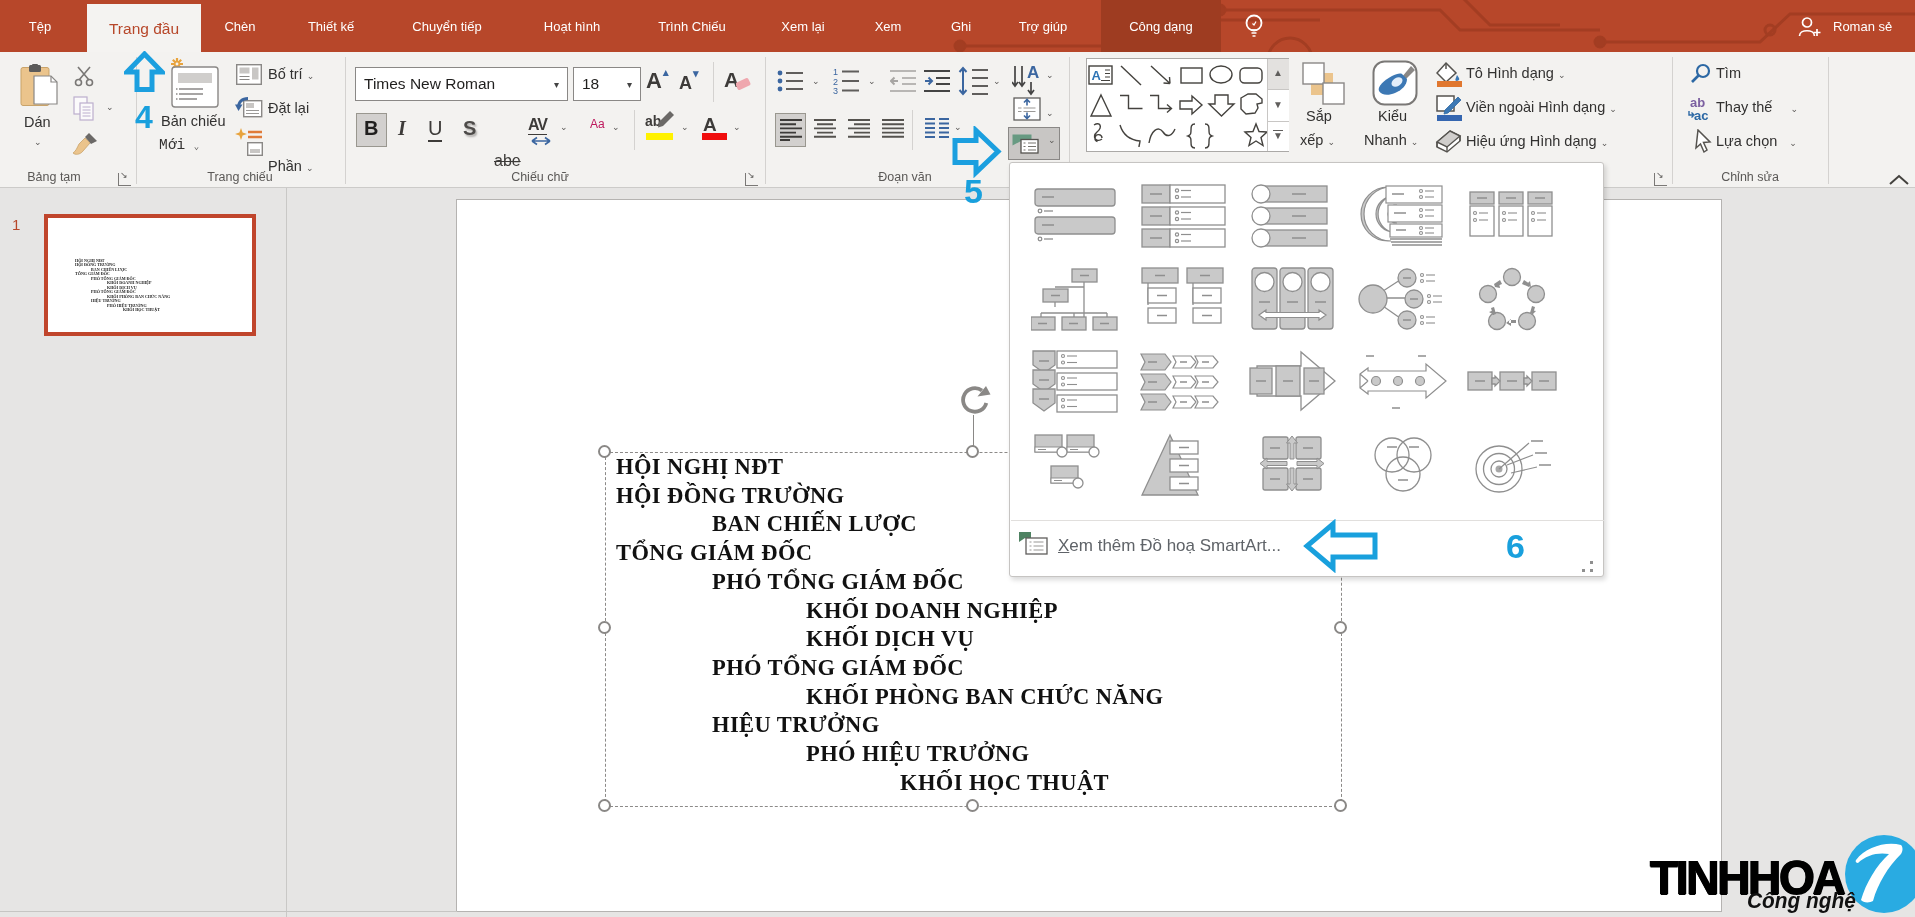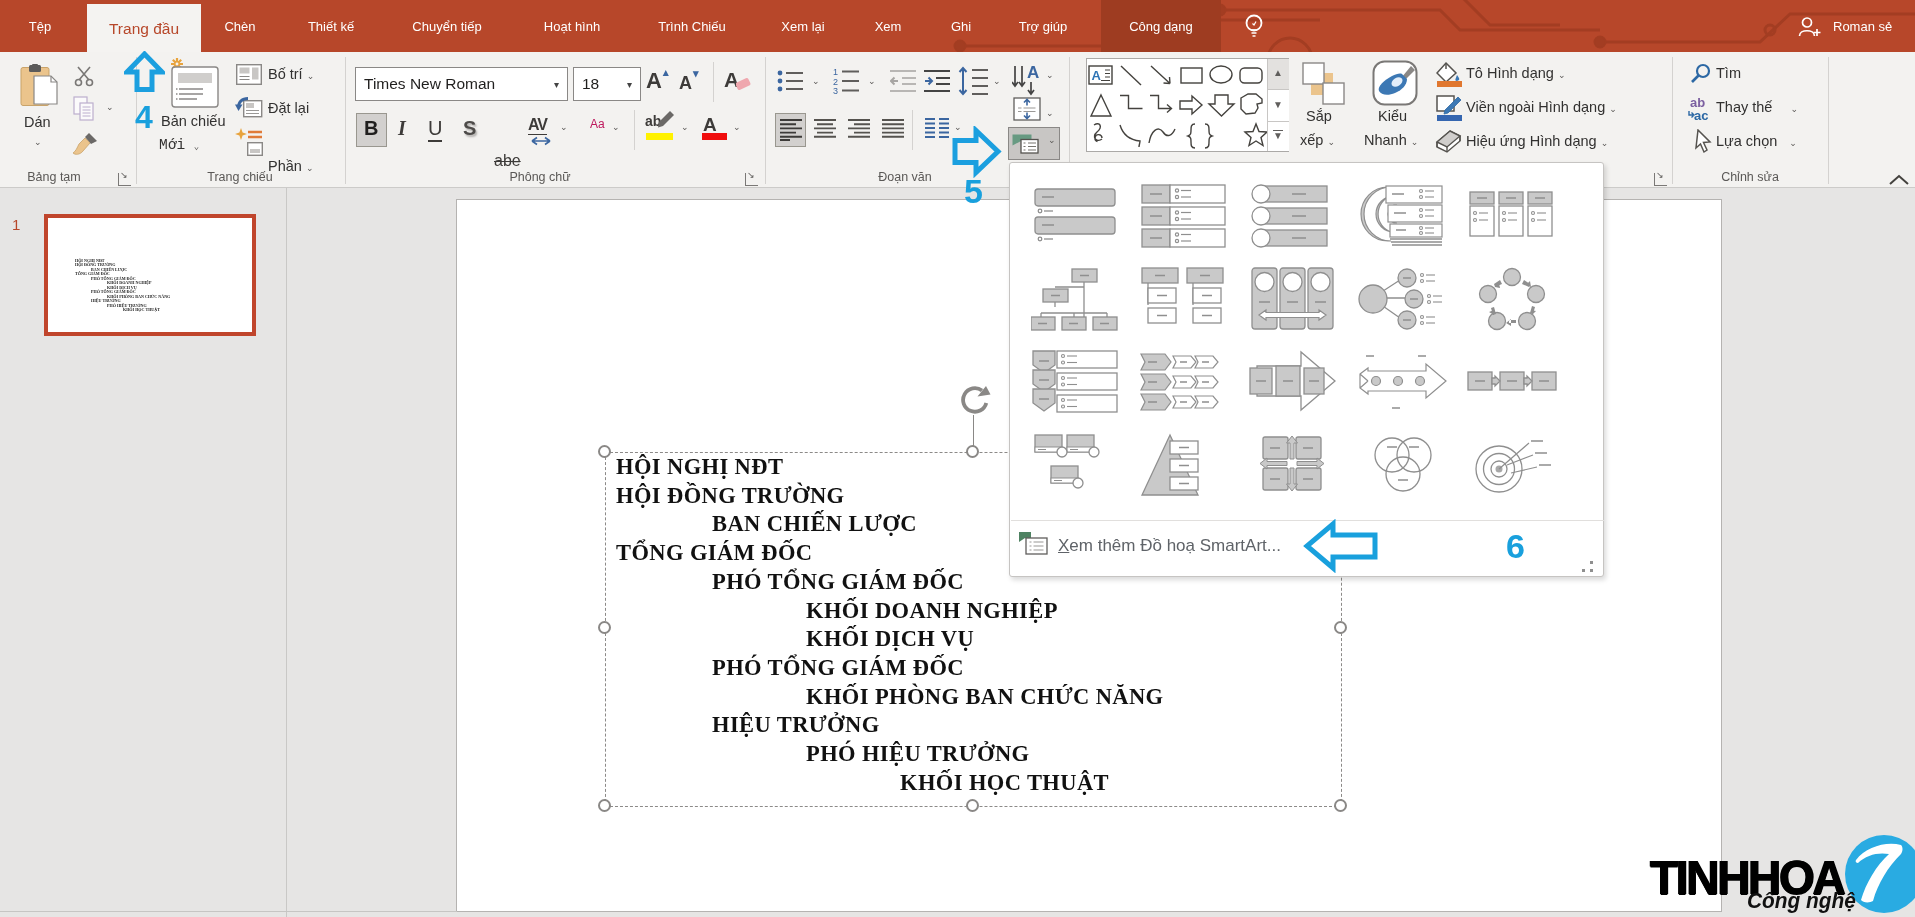--- a/index.html
+++ b/index.html
@@ -183,21 +183,21 @@
     <div class="abs" style="left:634px;top:58px;width:1px;height:40px;background:#D4D2D0;"></div>
     <div class="abs" style="left:645px;top:61px;font-size:14px;font-weight:600;color:#3D3B39;">ab</div>
     <svg class="abs" style="left:655px;top:58px" width="20" height="20" viewBox="0 0 20 20">
         <path d="M15,1 L19,5 L8,16 L3,17.5 L4,12 Z" fill="#6B6967"></path>
       </svg>
     <div class="abs" style="left:646px;top:81px;width:27px;height:7px;background:#FFF200;"></div>
     <div class="car abs" style="left:681px;top:70px;">⌄</div>
     <div class="abs" style="left:703px;top:62px;font-size:19px;font-weight:600;color:#3D3B39;">A</div>
     <div class="abs" style="left:702px;top:81px;width:25px;height:7px;background:#F00D0D;"></div>
     <div class="car abs" style="left:733px;top:70px;">⌄</div>
-    <div class="glabel" style="left:480px;width:120px;">Phông chữ</div>
+    <div class="glabel" style="left:480px;width:120px;">Chiếu chữ</div>
     <div class="launcher" style="left:745px;top:121px;"></div>
     <div class="gsep" style="left:765px;"></div>
 
     <svg class="abs" style="left:777px;top:17px" width="28" height="24" viewBox="0 0 28 24">
       <g fill="#3B66A0">
           <circle cx="3" cy="4" r="2.4"></circle>
           <circle cx="3" cy="12" r="2.4"></circle>
           <circle cx="3" cy="20" r="2.4"></circle>
         </g>
       <path d="M9,4 h17 M9,12 h17 M9,20 h17" stroke="#605E5C" stroke-width="1.8"></path>

